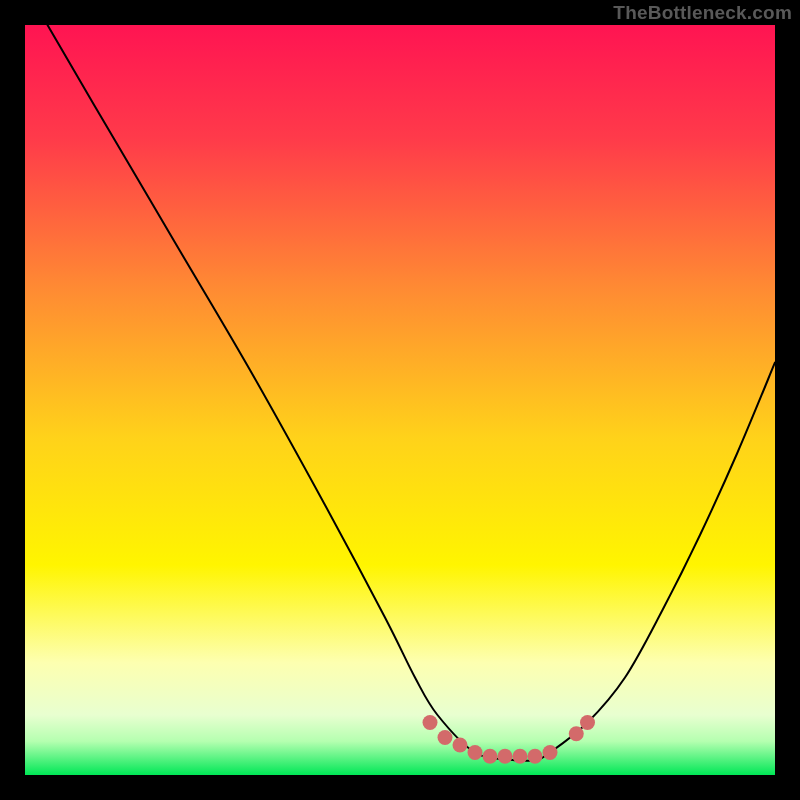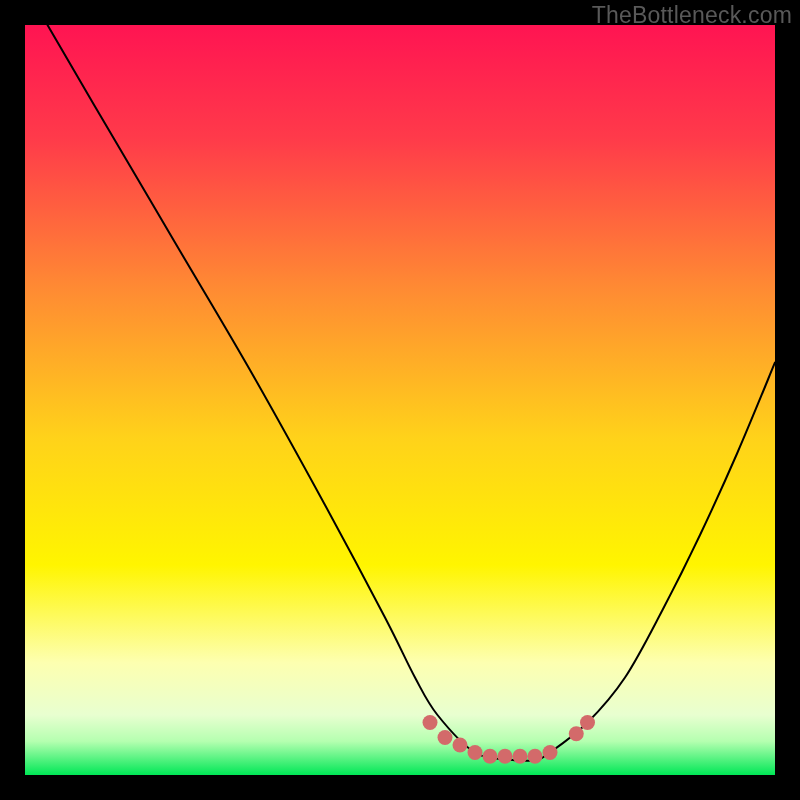--- a/index.html
+++ b/index.html
@@ -29,22 +29,22 @@
   }
   .gradient {
     position: absolute;
     left: 0; top: 0; right: 0; bottom: 0;
   }
   .watermark {
     position: absolute;
     top: 2px;
     right: 8px;
     color: #595959;
-    font-size: 23px;
-    font-weight: 400;
+    font-size: 19px;
+    font-weight: 700;
     letter-spacing: 0.2px;
   }
   svg {
     position: absolute;
     left: 0; top: 0;
   }
 </style>
 </head>
 <body>
 

